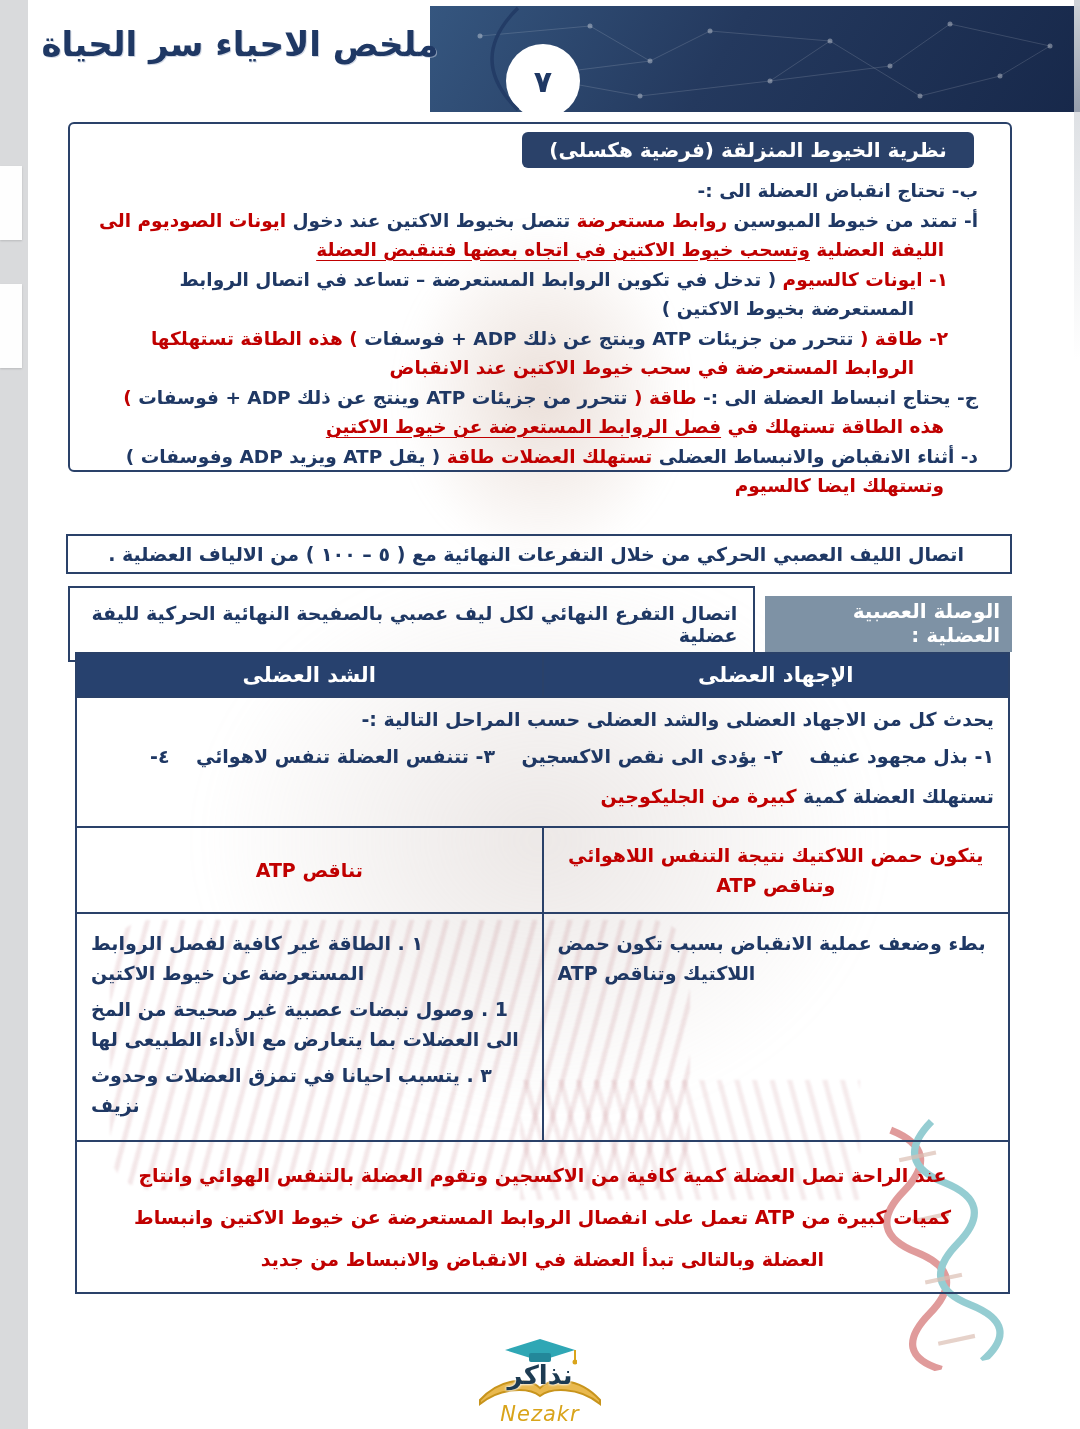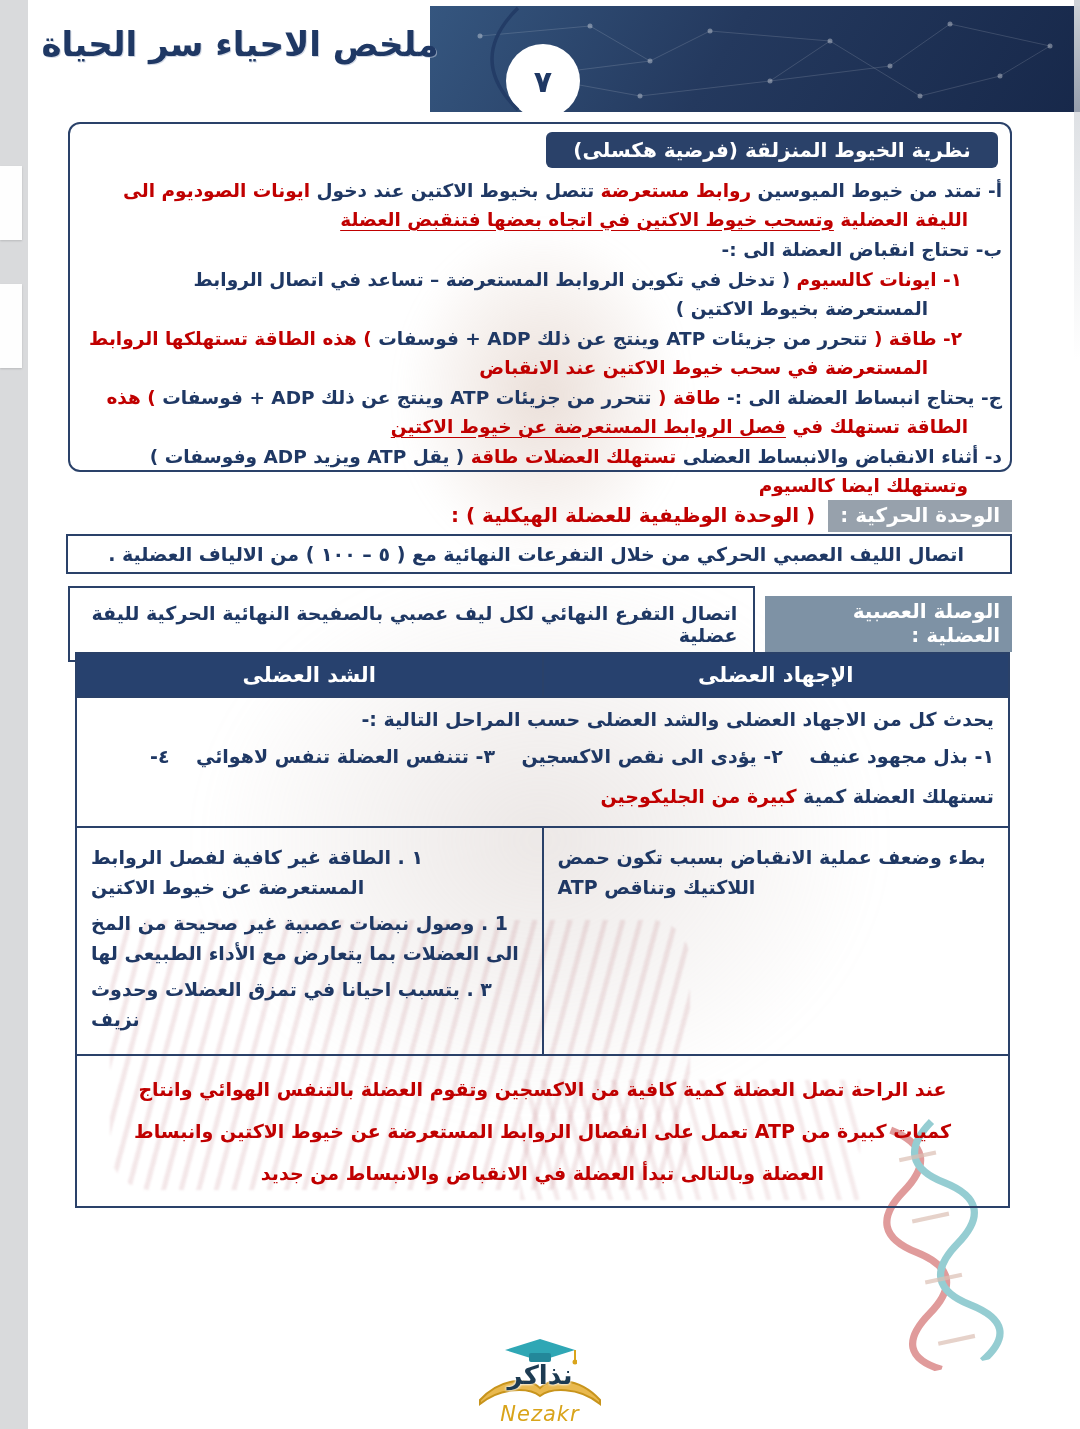--- a/index.html
+++ b/index.html
@@ -40,27 +40,27 @@
   .main-title{position:absolute;left:30px;top:24px;width:420px;height:64px;z-index:2;
     direction:rtl;text-align:center;color:var(--navy);font-size:34px;font-weight:700;
     text-shadow:1px 1px 0 rgba(180,190,210,.6)}
   .swoosh{position:absolute;left:448px;top:6px;z-index:4}
   .page-circle{position:absolute;left:506px;top:44px;width:74px;height:74px;border-radius:50%;
     background:#fff;z-index:3;display:flex;align-items:center;justify-content:center;
     color:var(--navy);font-size:30px;font-weight:700}
 
   
   .theory-box{position:absolute;left:68px;top:122px;width:944px;height:350px;z-index:2;
-    border:2px solid var(--table_navy);border-radius:12px;padding:8px 8px 0 16px;direction:rtl}
+    border:2px solid var(--table_navy);border-radius:6px;padding:8px 32px 0 16px;direction:rtl}
   .theory-title{width:452px;height:36px;margin:0 4px 8px auto;background:var(--table_navy);
     border-radius:6px;color:#fff;font-size:20px;font-weight:700;
     display:flex;align-items:center;justify-content:center}
   .para{direction:rtl;text-align:right;font-size:18.5px;font-weight:700;line-height:29px;
     color:var(--navy);padding-right:34px;text-indent:-34px;margin-bottom:1px}
-  .para.sub{margin-right:40px}
+  .para.sub{margin-right:30px}
 
   .seg-n{color:var(--navy)}
   .seg-r{color:var(--red)}
   .seg-ru{color:var(--red);text-decoration:underline;text-underline-offset:4px}
 
   
   .badge{display:inline-block;color:#fff;padding:3px 12px 5px;font-size:20px;font-weight:700}
   .badge.gray{background:var(--badge_gray)}
   .badge.slate{background:var(--badge_slate)}
   .motor-line{position:absolute;left:68px;top:500px;width:944px;z-index:2;direction:rtl;text-align:right}
@@ -160,52 +160,52 @@
   <div class="main-title">ملخص الاحياء سر الحياة</div>
   <svg class="swoosh" width="90" height="106" viewBox="0 0 90 106">
     <path d="M 70 2 Q 18 53 70 104" fill="none" stroke="#233c66" stroke-width="3.5"></path>
   </svg>
   <div class="page-circle">
     <span>٧</span>
   </div>
 
   <div class="theory-box">
     <div class="theory-title">نظرية الخيوط المنزلقة (فرضية هكسلى)</div>
+    <div class="para"><span class="seg-n">ب-   تحتاج انقباض العضلة الى :-</span></div>
     <div class="para"><span class="seg-n">أ-  تمتد من خيوط الميوسين </span><span class="seg-r">روابط مستعرضة</span><span class="seg-n"> تتصل بخيوط الاكتين عند دخول </span><span class="seg-r">ايونات الصوديوم الى الليفة العضلية </span><span class="seg-ru">وتسحب خيوط الاكتين في اتجاه بعضها فتنقبض العضلة</span></div>
-    <div class="para"><span class="seg-n">ب-   تحتاج انقباض العضلة الى :-</span></div>
     <div class="para sub"><span class="seg-r">١- ايونات كالسيوم </span><span class="seg-n">( تدخل في تكوين الروابط المستعرضة – تساعد في اتصال الروابط المستعرضة بخيوط الاكتين )</span></div>
     <div class="para sub"><span class="seg-r">٢-  طاقة ( </span><span class="seg-n">تتحرر من جزيئات ATP وينتج عن ذلك ADP + فوسفات </span><span class="seg-r">) هذه الطاقة تستهلكها الروابط المستعرضة في سحب خيوط الاكتين عند الانقباض</span></div>
     <div class="para"><span class="seg-n">ج- يحتاج انبساط العضلة الى :- </span><span class="seg-r">طاقة ( </span><span class="seg-n">تتحرر من جزيئات ATP وينتج عن ذلك ADP + فوسفات </span><span class="seg-r">) هذه الطاقة تستهلك في </span><span class="seg-ru">فصل الروابط المستعرضة عن خيوط الاكتين</span></div>
     <div class="para"><span class="seg-n">د-  أثناء الانقباض والانبساط العضلى </span><span class="seg-r">تستهلك العضلات طاقة </span><span class="seg-n">( يقل ATP ويزيد ADP وفوسفات ) </span><span class="seg-r">وتستهلك ايضا كالسيوم</span></div>
   </div>
 
-  <div class="motor-line">
-    <span class="badge gray">الوحدة الحركية :</span>
-    <span class="motor-sub">( الوحدة الوظيفية للعضلة الهيكلية ) :</span>
-  </div>
   <div class="motor-box">اتصال الليف العصبي الحركي من خلال التفرعات النهائية مع ( ٥ – ١٠٠ ) من الالياف العضلية .</div>
 
   <div class="junction-line">
     <span class="badge slate">الوصلة العصبية العضلية :</span>
     <span class="junction-box">اتصال التفرع النهائي لكل ليف عصبي بالصفيحة النهائية الحركية لليفة عضلية</span>
   </div>
 
   <table class="cmp" dir="rtl">
     <thead>
       <tr>
         <th>الإجهاد العضلى</th>
         <th>الشد العضلى</th>
       </tr>
     </thead>
     <tbody>
       <tr>
         <td colspan="2" class="introcell">
           <div class="tintro"><span class="seg-n">يحدث كل من الاجهاد العضلى والشد العضلى حسب المراحل التالية :-</span></div>
           <div class="stages"><span class="seg-n">١- بذل مجهود عنيف    ٢- يؤدى الى نقص الاكسجين    ٣- تتنفس العضلة تنفس لاهوائي    ٤- تستهلك العضلة كمية </span><span class="seg-r">كبيرة من الجليكوجين</span></div>
         </td>
+      </tr>
+      <tr>
+        <td class="red-c">يتكون حمض اللاكتيك نتيجة التنفس اللاهوائي وتناقص ATP</td>
+        <td class="red-c">تناقص ATP</td>
       </tr>
       <tr>
         <td class="navy-c">بطء وضعف عملية الانقباض بسبب تكون حمض اللاكتيك وتناقص ATP</td>
         <td class="navy-c">
           <div>١ . الطاقة غير كافية لفصل الروابط المستعرضة عن خيوط الاكتين</div>
           <div>1 . وصول نبضات عصبية غير صحيحة من المخ الى العضلات بما يتعارض مع الأداء الطبيعى لها</div>
           <div>٣ . يتسبب احيانا في تمزق العضلات وحدوث نزيف</div>
         </td>
       </tr>
       <tr>

